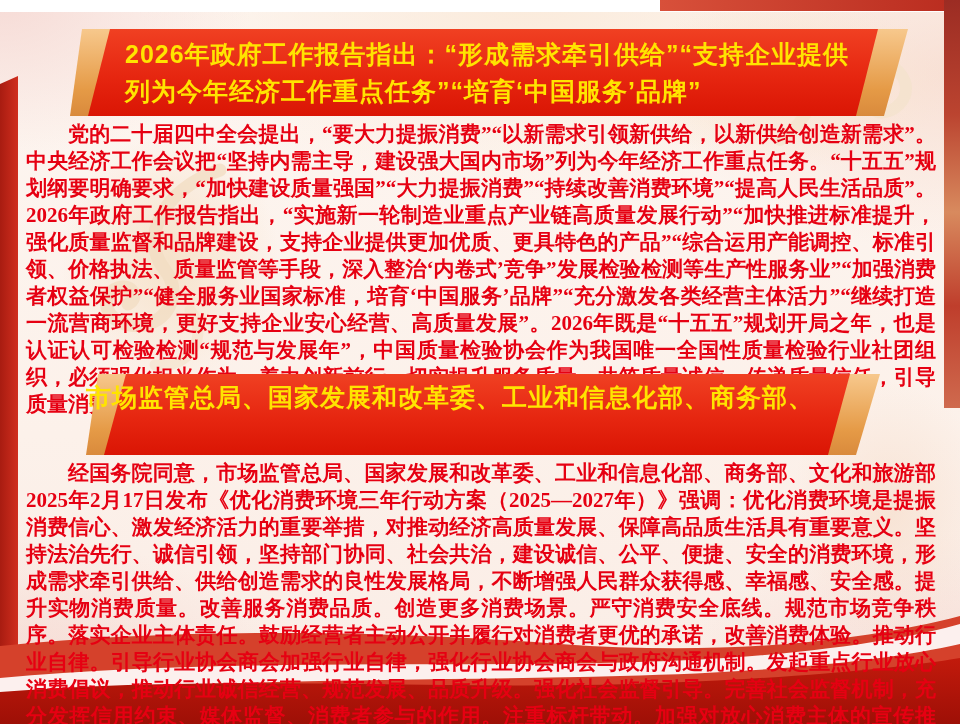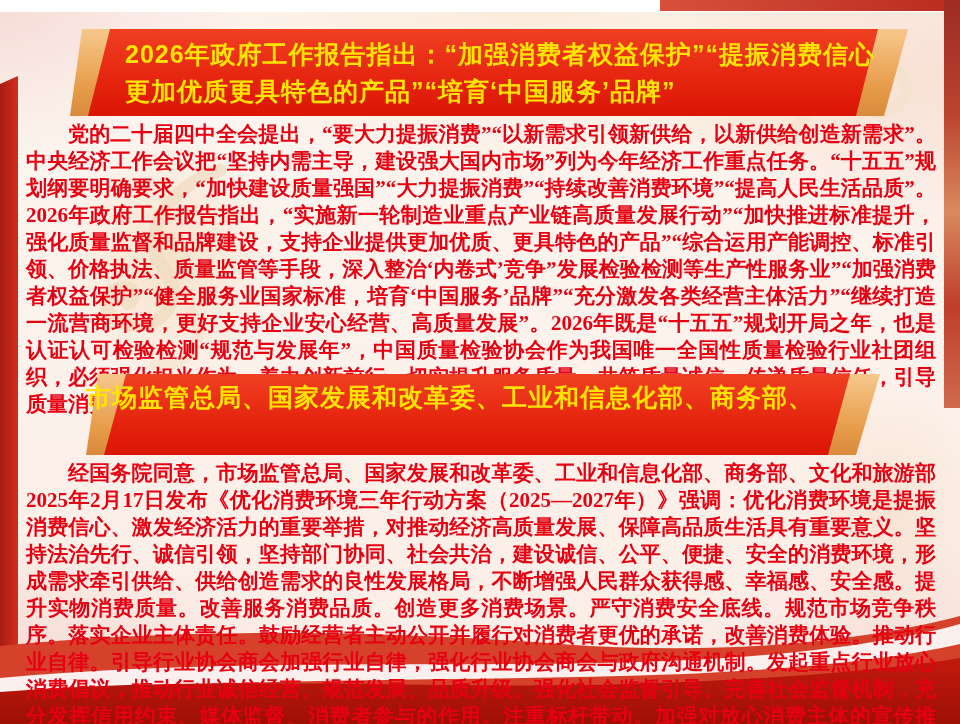--- a/index.html
+++ b/index.html
@@ -83,22 +83,22 @@
     </defs>
     <path d="M0,42 C180,24 380,26 560,40 C720,52 860,38 960,12 L960,120 L0,120 Z" fill="#d5412b"></path>
     <path d="M0,74 C230,52 480,66 690,56 C820,50 920,32 960,20 L960,40 C890,56 780,68 620,72 C430,77 200,74 0,92 Z" fill="#ffffff" opacity="0.92"></path>
     <path d="M0,88 C220,70 430,86 630,80 C790,75 900,64 960,54 L960,120 L0,120 Z" fill="url(#wgrad)"></path>
   </svg>
 
   <div class="ribbon ribbon1 z5">
     <div class="fold"></div>
     <div class="body"></div>
     <div class="rtext">
-      <div>2026年政府工作报告指出：“加强消费者权益保护”“提振消费信心</div>
-      <div>更加优质更具特色的产品”“培育‘中国服务’品牌”</div>
+      <div>2026年政府工作报告指出：“形成需求牵引供给”“支持企业提供</div>
+      <div>列为今年经济工作重点任务”“培育‘中国服务’品牌”</div>
     </div>
   </div>
 
   <div class="para para1 z5">党的二十届四中全会提出，“要大力提振消费”“以新需求引领新供给，以新供给创造新需求”。中央经济工作会议把“坚持内需主导，建设强大国内市场”列为今年经济工作重点任务。“十五五”规划纲要明确要求，“加快建设质量强国”“大力提振消费”“持续改善消费环境”“提高人民生活品质”。2026年政府工作报告指出，“实施新一轮制造业重点产业链高质量发展行动”“加快推进标准提升，强化质量监督和品牌建设，支持企业提供更加优质、更具特色的产品”“综合运用产能调控、标准引领、价格执法、质量监管等手段，深入整治‘内卷式’竞争”发展检验检测等生产性服务业”“加强消费者权益保护”“健全服务业国家标准，培育‘中国服务’品牌”“充分激发各类经营主体活力”“继续打造一流营商环境，更好支持企业安心经营、高质量发展”。2026年既是“十五五”规划开局之年，也是认证认可检验检测“规范与发展年”，中国质量检验协会作为我国唯一全国性质量检验行业社团组织，必须强化担当作为、着力创新前行，切实提升服务质量，共筑质量诚信、传递质量信任，引导质量消费、提振消费信心，积极为经济社会高质量发展筑牢质量根基提供助力。</div>
 
   <div class="ribbon ribbon2 z5">
     <div class="fold"></div>
     <div class="body"></div>
     <div class="rtext">
       <div>市场监管总局、国家发展和改革委、工业和信息化部、商务部、</div>

